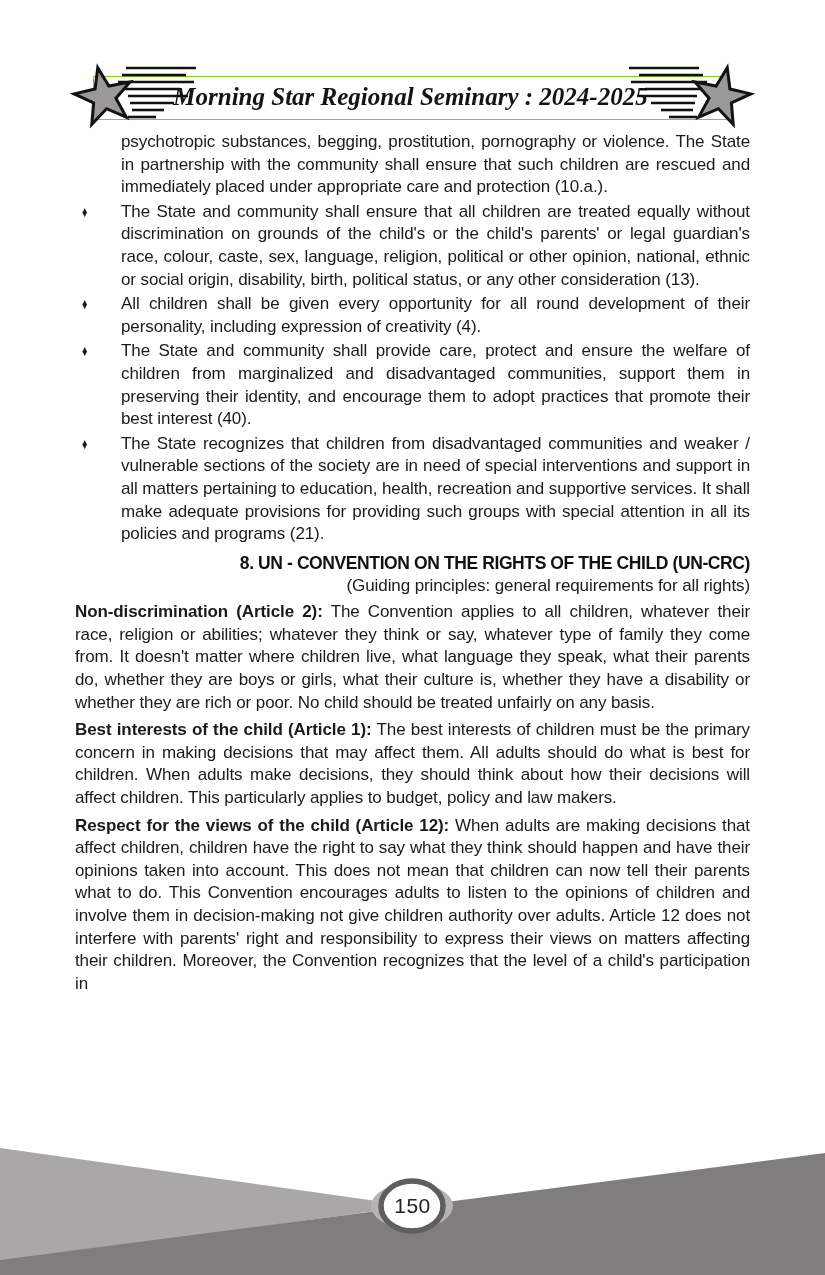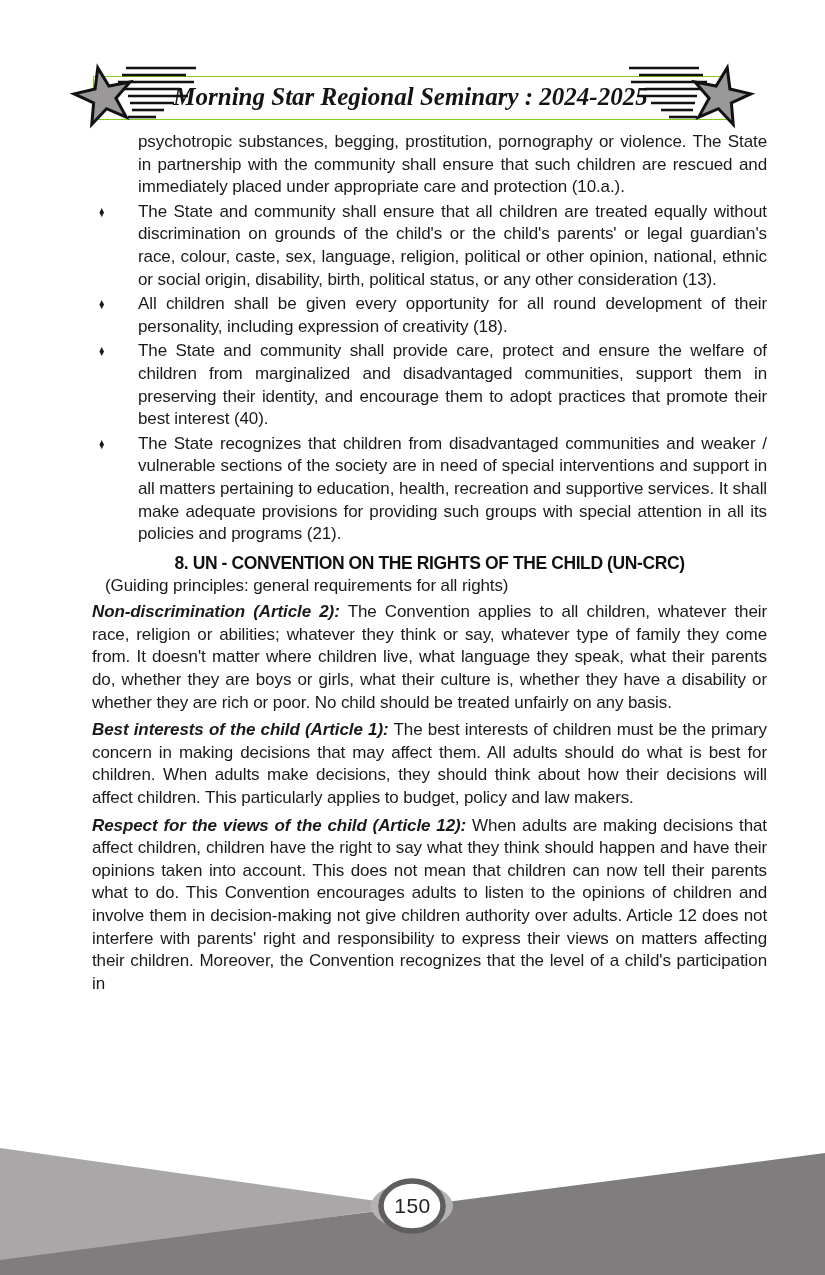--- a/index.html
+++ b/index.html
@@ -35,51 +35,51 @@
     position: absolute; top: 60px;
     width: 132px; height: 70px;
     z-index: 2;
   }
   .star-left  { left: 68px; }
   .star-right { left: 625px; transform: scaleX(-1); }
 
   
   .content {
     position: absolute;
-    left: 92px; top: 131px;
+    left: 75px; top: 131px;
     width: 675px;
     font-size: 17px;
     line-height: 22.6px;
     text-align: justify;
     letter-spacing: -0.1px;
   }
   .indented { padding-left: 46px; margin: 0 0 2px 0; }
   .bullet-item { position: relative; padding-left: 46px; margin: 0 0 2px 0; }
   .bullet-glyph {
     position: absolute; left: 7px; top: 0px;
     font-size: 15px;
     transform: scaleX(0.72);
     transform-origin: left center;
   }
   .section-heading {
     font-weight: bold;
     font-size: 17.5px;
     letter-spacing: -0.4px;
     line-height: 24px;
     margin: 5px 0 0 0;
-    text-align: center;
+    text-align: right;
     color: #111;
   }
   .section-sub {
     padding-left: 13px;
     margin: 0 0 4px 0;
-    text-align: left;
+    text-align: right;
   }
   .para { margin: 0 0 5px 0; }
-  .para .lead { font-weight: bold; font-style: italic; }
+  .para .lead { font-weight: bold; }
   .justify-last { text-align-last: justify; }
 
   
   .footer-svg { position: absolute; left: 0; top: 1140px; width: 825px; height: 135px; }
   .page-number {
     position: absolute;
     left: 0; top: 1194px; width: 825px;
     text-align: center;
     font-size: 21px;
     letter-spacing: 0.5px;
@@ -128,21 +128,21 @@
     <span>psychotropic substances, begging, prostitution, pornography or violence. The State in partnership with the community shall ensure that such children are rescued and immediately placed under appropriate care and protection (10.a.).</span>
   </div>
 
   <div>
     <div class="bullet-item">
       <span class="bullet-glyph">♦</span>
       <span>The State and community shall ensure that all children are treated equally without discrimination on grounds of the child's or the child's parents' or legal guardian's race, colour, caste, sex, language, religion, political or other opinion, national, ethnic or social origin, disability, birth, political status, or any other consideration (13).</span>
     </div>
     <div class="bullet-item">
       <span class="bullet-glyph">♦</span>
-      <span>All children shall be given every opportunity for all round development of their personality, including expression of creativity (18).</span>
+      <span>All children shall be given every opportunity for all round development of their personality, including expression of creativity (4).</span>
     </div>
     <div class="bullet-item">
       <span class="bullet-glyph">♦</span>
       <span>The State and community shall provide care, protect and ensure the welfare of children from marginalized and disadvantaged communities, support them in preserving their identity, and encourage them to adopt practices that promote their best interest (40).</span>
     </div>
     <div class="bullet-item">
       <span class="bullet-glyph">♦</span>
       <span>The State recognizes that children from disadvantaged communities and weaker / vulnerable sections of the society are in need of special interventions and support in all matters pertaining to education, health, recreation and supportive services. It shall make adequate provisions for providing such groups with special attention in all its policies and programs (21).</span>
     </div>
   </div>

